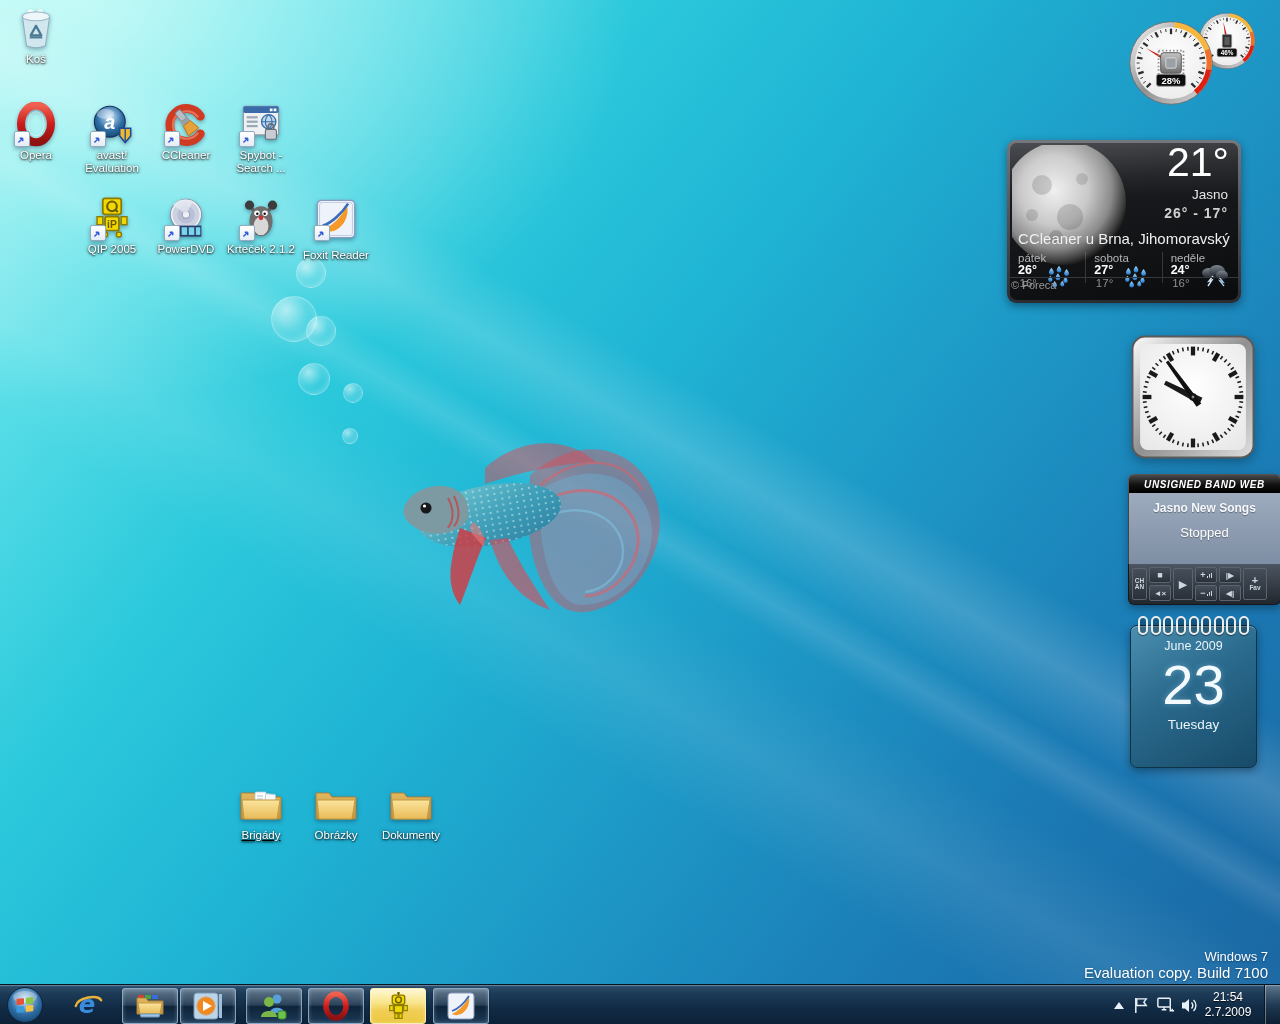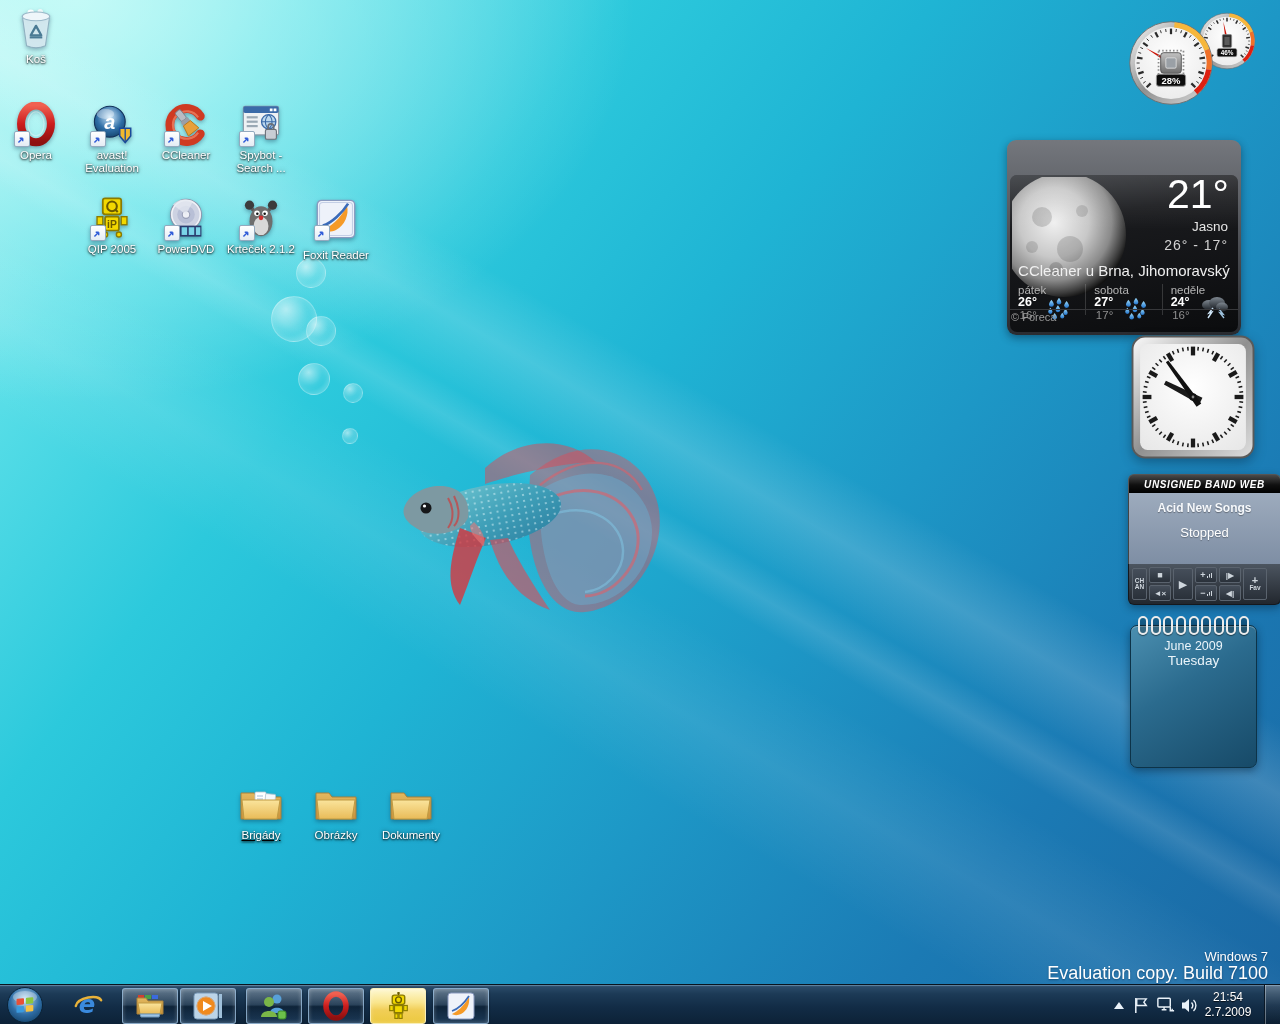--- a/index.html
+++ b/index.html
@@ -21,26 +21,26 @@
   .desk-icon .art{width:46px;height:46px;position:relative;display:flex;align-items:center;justify-content:center;
     filter:drop-shadow(0 2px 2px rgba(0,30,60,.35));}
   .desk-icon .lbl{margin-top:1px;font-size:11.5px;line-height:13px;color:#fff;text-align:center;max-width:76px;
     text-shadow:0 1px 2px rgba(0,0,0,.95),0 0 4px rgba(0,0,0,.55);}
   .shortcut-arrow{position:absolute;left:1px;bottom:1px;width:14px;height:14px;background:linear-gradient(#ffffff,#e4ecf4);
     border:1px solid #93aabf;border-radius:2px;}
   
   .gadget{position:absolute;}
   .weather-frame{background:linear-gradient(#74777d,#2a2c31);padding:3px;border-radius:9px;box-shadow:0 3px 9px rgba(0,20,40,.45);}
   .weather-inner{position:relative;width:228px;height:157px;border-radius:7px;overflow:hidden;
-    background:linear-gradient(170deg,#303338 0%,#1a1b1e 28%,#0b0c0e 100%);margin-top:32px;}
+    background:linear-gradient(170deg,#303338 0%,#1a1b1e 28%,#0b0c0e 100%);}
   .weather-gloss{position:absolute;left:0;top:0;right:0;height:54px;border-radius:7px 7px 0 0;
     background:linear-gradient(rgba(255,255,255,.13),rgba(255,255,255,0));pointer-events:none;}
   .wx-temp{position:absolute;right:9px;top:-4px;font-size:41px;color:#fff;}
   .wx-cond{position:absolute;right:10px;top:44px;font-size:13.5px;color:#e6e6e6;}
-  .wx-range{position:absolute;right:10px;top:62px;font-size:14px;color:#d2d2d2;letter-spacing:1px;}
+  .wx-range{position:absolute;right:10px;top:62px;font-size:14px;color:#d2d2d2;letter-spacing:1px;font-weight:bold;}
   .wx-loc{position:absolute;left:0;right:0;top:87px;text-align:center;font-size:15px;color:#f0f0f0;}
   .wx-row{position:absolute;left:0;right:0;top:109px;height:31px;display:flex;}
   .wx-col{flex:1;padding:0 4px 0 8px;position:relative;}
   .wx-col + .wx-col{border-left:1px solid rgba(255,255,255,.16);}
   .wx-day{font-size:11.5px;color:#b4b4b4;line-height:12px;}
   .wx-temps{display:inline-block;vertical-align:top;text-align:right;}
   .wx-hi{font-size:12.5px;font-weight:bold;color:#fff;line-height:13px;}
   .wx-lo{font-size:11.5px;color:#8f8f8f;line-height:12px;}
   .wx-ico{display:inline-block;vertical-align:top;margin-left:5px;}
   .wx-foot{position:absolute;left:0;right:0;bottom:6px;height:16px;border-top:1px solid #37383b;
@@ -92,21 +92,21 @@
   .task-btn.attention{background:linear-gradient(#fef8d2,#f9e58c 40%,#f1ce57 62%,#ecc93e);border-color:#f8eeb8;}
   .tray-ico{position:absolute;top:8px;width:22px;height:24px;display:flex;align-items:center;justify-content:center;}
   .tray-clock{position:absolute;left:1196px;top:4px;width:64px;text-align:center;color:#fff;font-size:12px;line-height:15px;
     text-shadow:0 1px 1px rgba(0,0,0,.7);padding-top:1px;}
   .show-desktop{position:absolute;left:1264px;top:0;width:15px;height:40px;border-left:1px solid #0a1826;
     background:linear-gradient(rgba(255,255,255,.24),rgba(255,255,255,.06) 50%,rgba(0,0,0,.12));
     box-shadow:inset 1px 0 0 rgba(255,255,255,.35);}
   .tri-up{width:0;height:0;border-left:5px solid transparent;border-right:5px solid transparent;border-bottom:7px solid #e9f1f8;}
   .watermark{position:absolute;right:12px;top:949px;text-align:right;color:#fff;font-size:13px;line-height:16px;
     text-shadow:0 1px 2px rgba(0,30,60,.5);}
-  .watermark .l2{font-size:18px;}
+  .watermark .l2{font-size:15px;}
 </style>
 </head>
 <body>
 
 <div id="screen">
 
   <svg width="0" height="0" style="position:absolute" aria-hidden="true">
     <defs>
       <linearGradient id="gaMetal" x1="0" y1="0" x2="1" y2="1">
         <stop offset="0" stop-color="#fbfbfb"></stop>
@@ -650,21 +650,21 @@
           <polygon points="-2.3,8 2.3,8 1.2,-35 -1.2,-35" fill="#111"></polygon>
         </g>
       <circle cx="50" cy="50" r="3" fill="#111"></circle>
         <circle cx="50" cy="50" r="1.1" fill="#888"></circle>
     </svg>
   </div>
 
   <div class="gadget music" style="left:1128px;top:474px;">
     <div class="music-header">UNSIGNED BAND WEB</div>
     <div class="music-body">
-      <div class="music-track">Acid New Songs</div>
+      <div class="music-track">Jasno New Songs</div>
       <div class="music-status">Stopped</div>
     </div>
     <div class="music-controls">
       <div class="mbtn chan">CHAN</div>
       <div class="mcol">
         <div class="mbtn" style="width:20px;">■</div>
         <div class="mbtn" style="width:20px;font-size:8px;">◄×</div>
       </div>
       <div class="mbtn" style="width:18px;font-size:11px;">▶</div>
       <div class="mcol">
@@ -695,20 +695,21 @@
         <i></i>
         <i></i>
         <i></i>
         <i></i>
         <i></i>
         <i></i>
         <i></i>
     </div>
     <div class="cal-page">
       <div class="cal-month">June 2009</div>
+      <div class="cal-day">23</div>
       <div class="cal-weekday">Tuesday</div>
     </div>
   </div>
 
   <div class="watermark">
     <div>Windows 7</div>
     <div class="l2">Evaluation copy. Build 7100</div>
   </div>
 
   <div class="taskbar">

